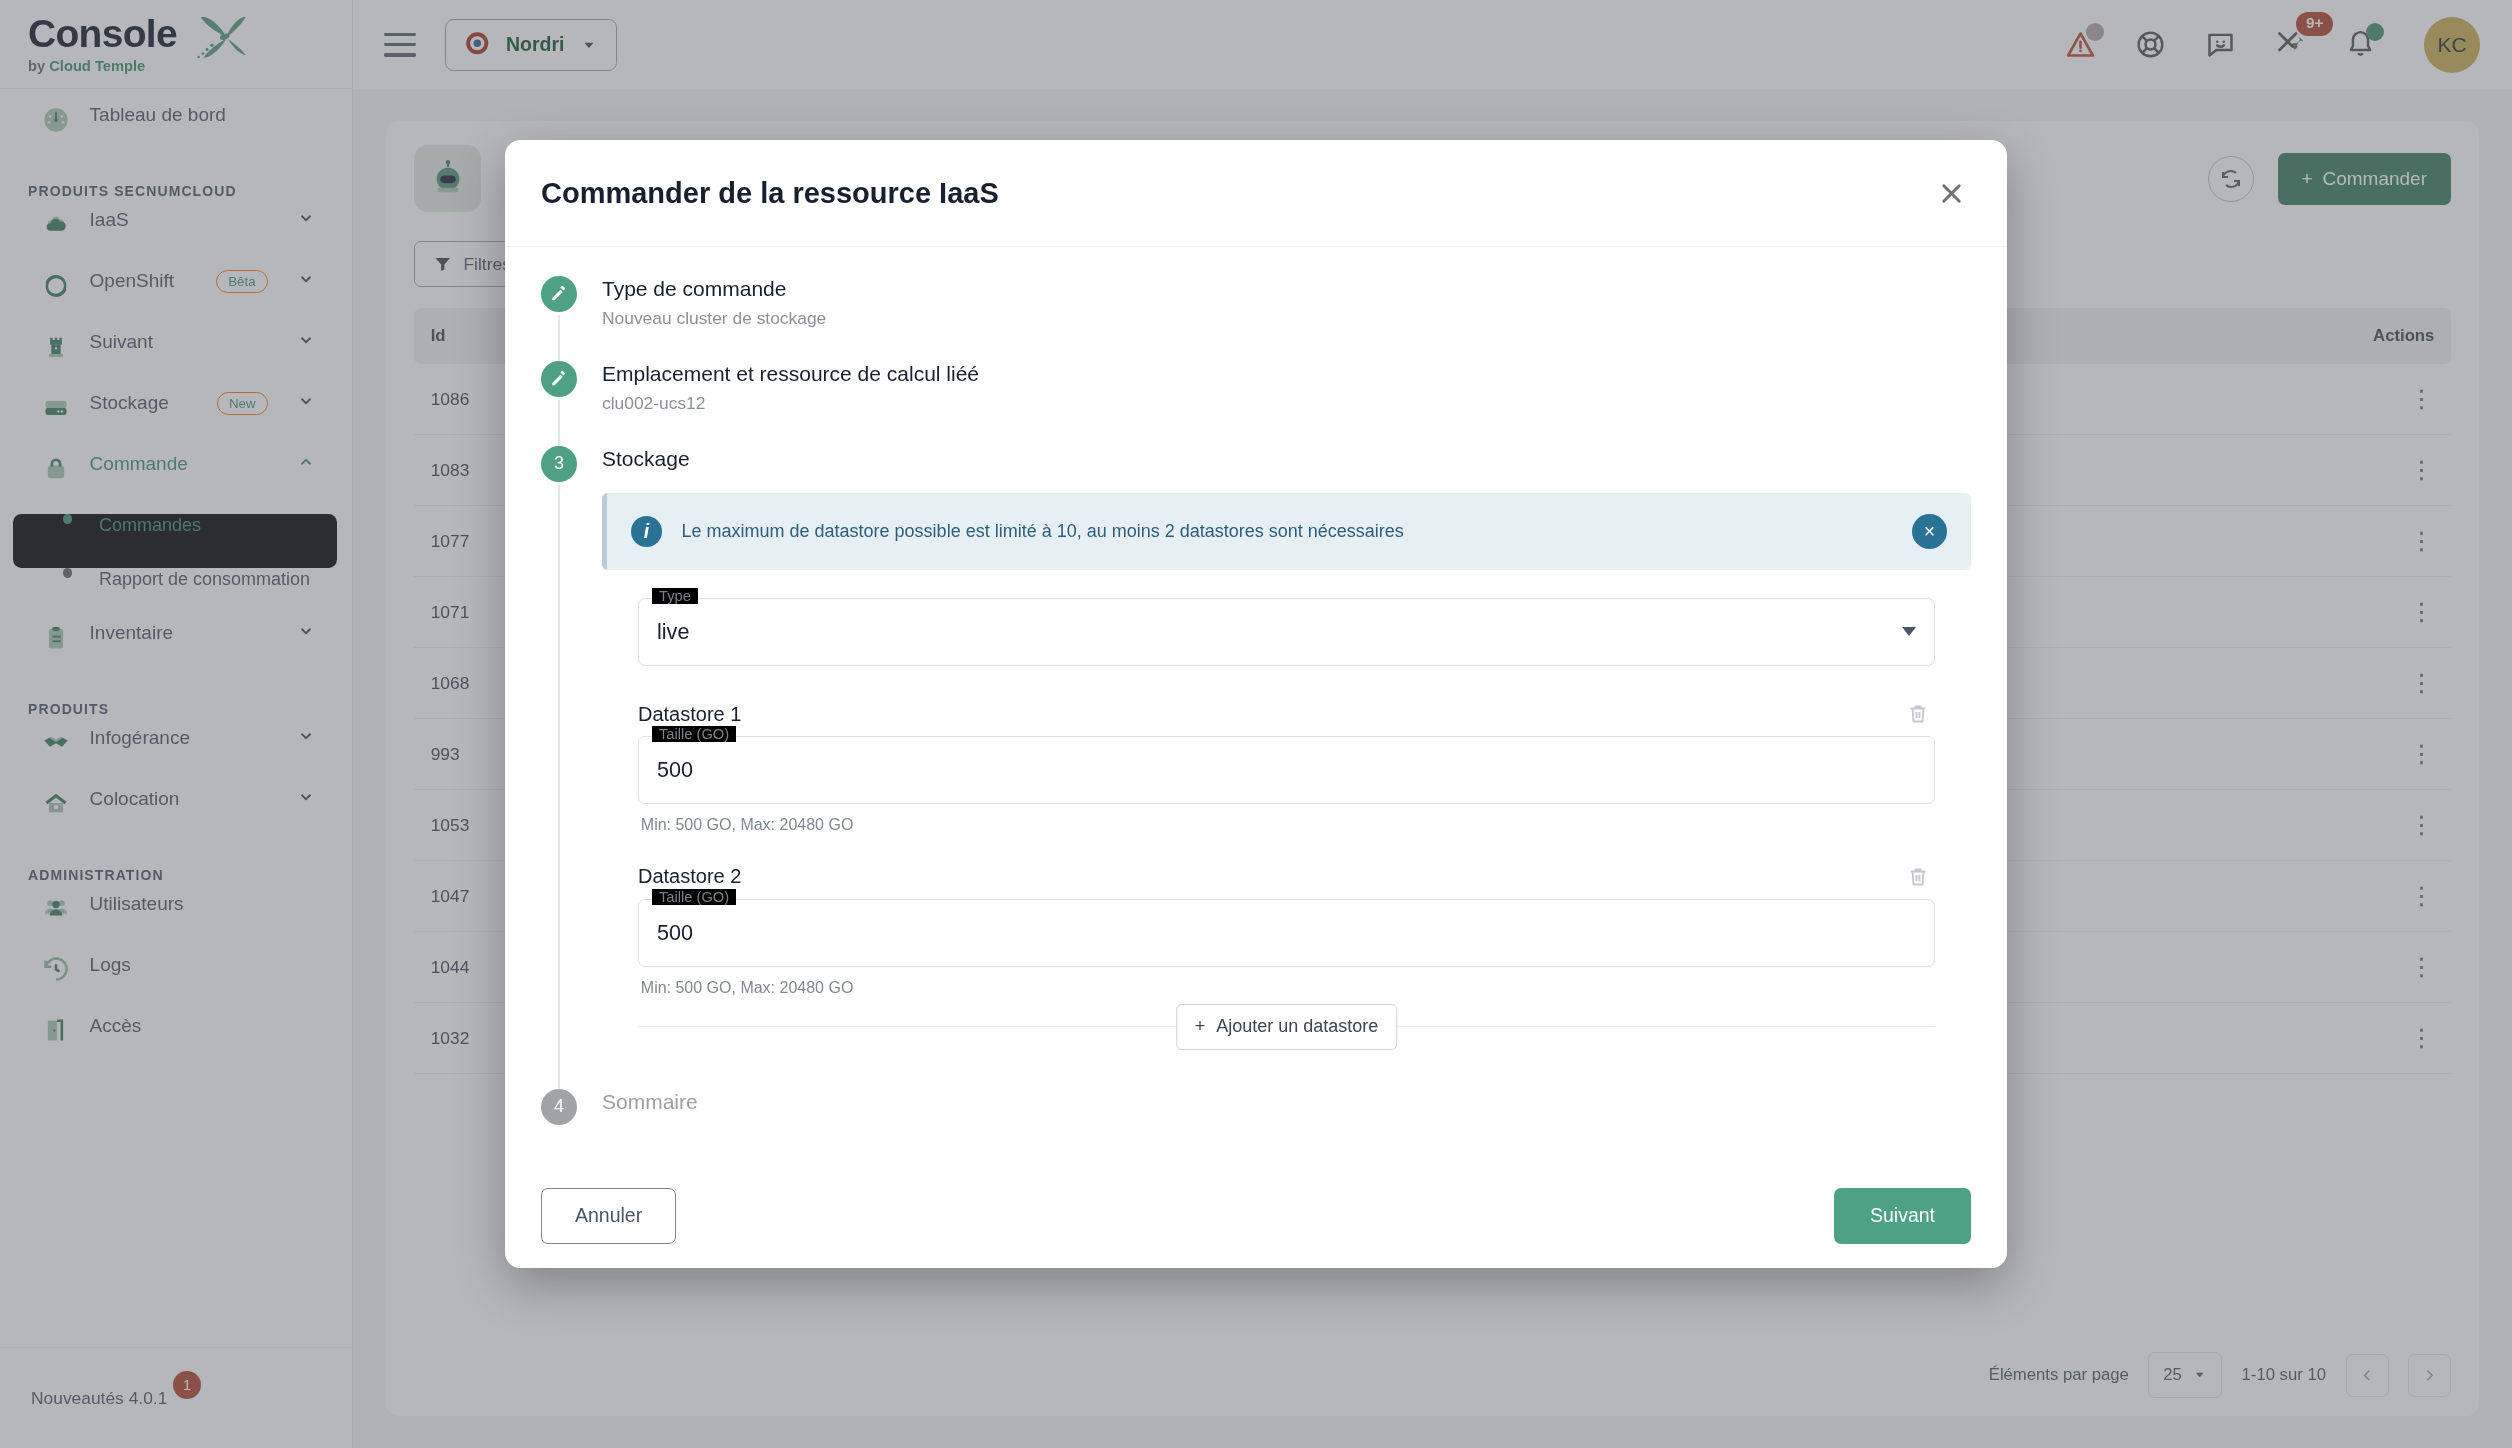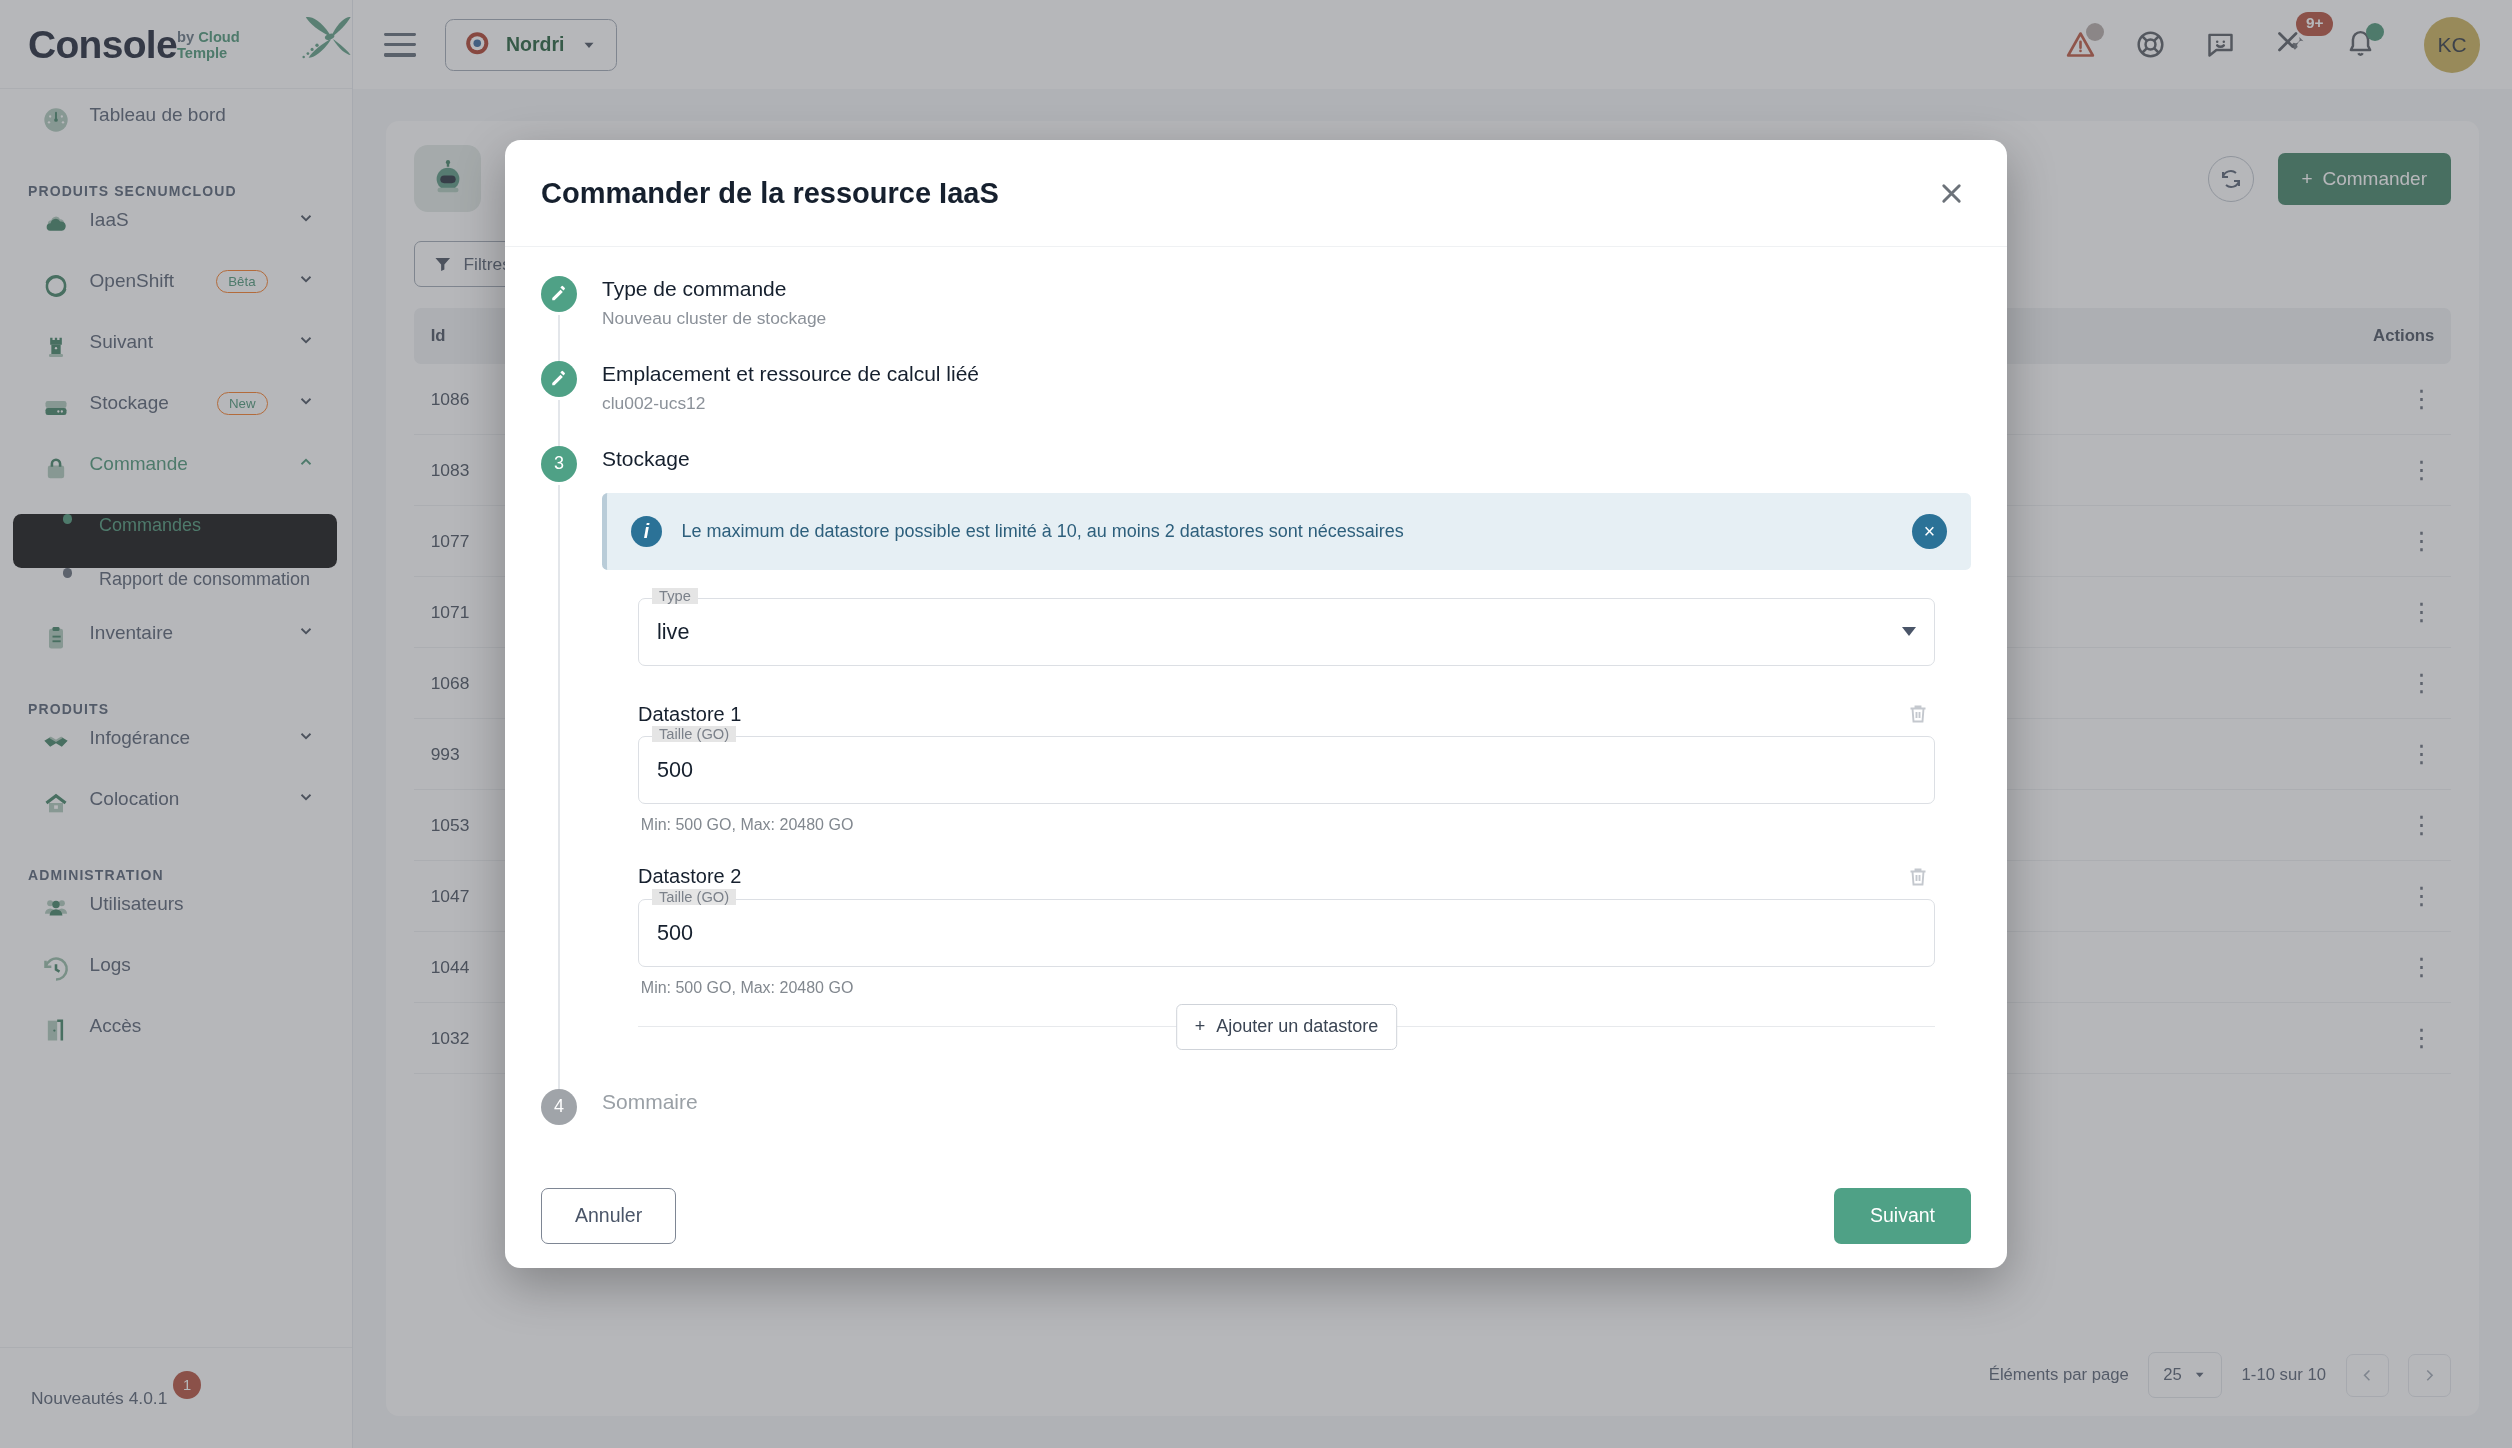--- a/index.html
+++ b/index.html
@@ -16,21 +16,21 @@
   
   .sidebar {
     position: absolute; left: 0; top: 0; width: 353px; height: 1449px;
     background: #ffffff; border-right: 0.7px solid #e4e7ec;
     display: flex; flex-direction: column;
   }
   .brand {
     height: 89px; display: flex; align-items: center; padding-left: 28px;
     border-bottom: 0.7px solid #eceef1;
   }
-  .brand-text { display: flex; flex-direction: row; }
+  .brand-text { display: flex; flex-direction: column; }
   .brand-top { font-size: 39px; font-weight: 700; color: #0f172a; letter-spacing: -0.7px; line-height: 1; }
   .brand-sub { font-size: 14.7px; font-weight: 700; margin-top: 4.2px; color: #5c6b7a; }
   .brand-sub .ct { color: #3f8f6e; }
   .dragonfly { margin-left: 7px; margin-top: -4.2px; }
 
   .nav-scroll { flex: 1; overflow: hidden; padding-top: 15.4px; }
   .nav-section-label {
     font-size: 14px; font-weight: 700; letter-spacing: 1.1px;
     color: #49566a; padding: 18px 0 9.8px 28px; text-transform: uppercase;
   }
@@ -176,21 +176,21 @@
   .alert-close { width: 35px; height: 35px; border-radius: 50%; background: #2b7297; color: #fff;
     display: flex; align-items: center; justify-content: center; font-size: 19.5px; cursor: pointer; flex: 0 0 35px; }
 
   .form-area { padding-left: 36px; padding-right: 36px; }
   .field { position: relative; margin-bottom: 12.6px; }
   .field-box {
     border: 1px solid #dcdfe4; border-radius: 7px; height: 68px;
     display: flex; align-items: center; padding: 0 18px;
   }
   .field-legend {
-    position: absolute; top: -9.8px; left: 14px; background: #e5e5e5; padding: 0 7px;
+    position: absolute; top: -9.8px; left: 14px; background: #000000; padding: 0 7px;
     font-size: 14.7px; color: #7b818a;
   }
   .field-value { font-size: 21.6px; color: #16202e; }
   .field-caret { margin-left: auto; width: 0; height: 0; border-left: 7.7px solid transparent; border-right: 7.7px solid transparent; border-top: 9px solid #4a5568; }
   .helper { font-size: 16px; color: #82888f; margin: 11px 0 25px 2.8px; }
 
   .ds-row { display: flex; align-items: center; margin-bottom: 4.2px; }
   .ds-name { font-size: 20px; color: #16202e; }
   .trash-btn { margin-left: auto; width: 35px; height: 35px; display: flex; align-items: center; justify-content: center; cursor: pointer; }
 

